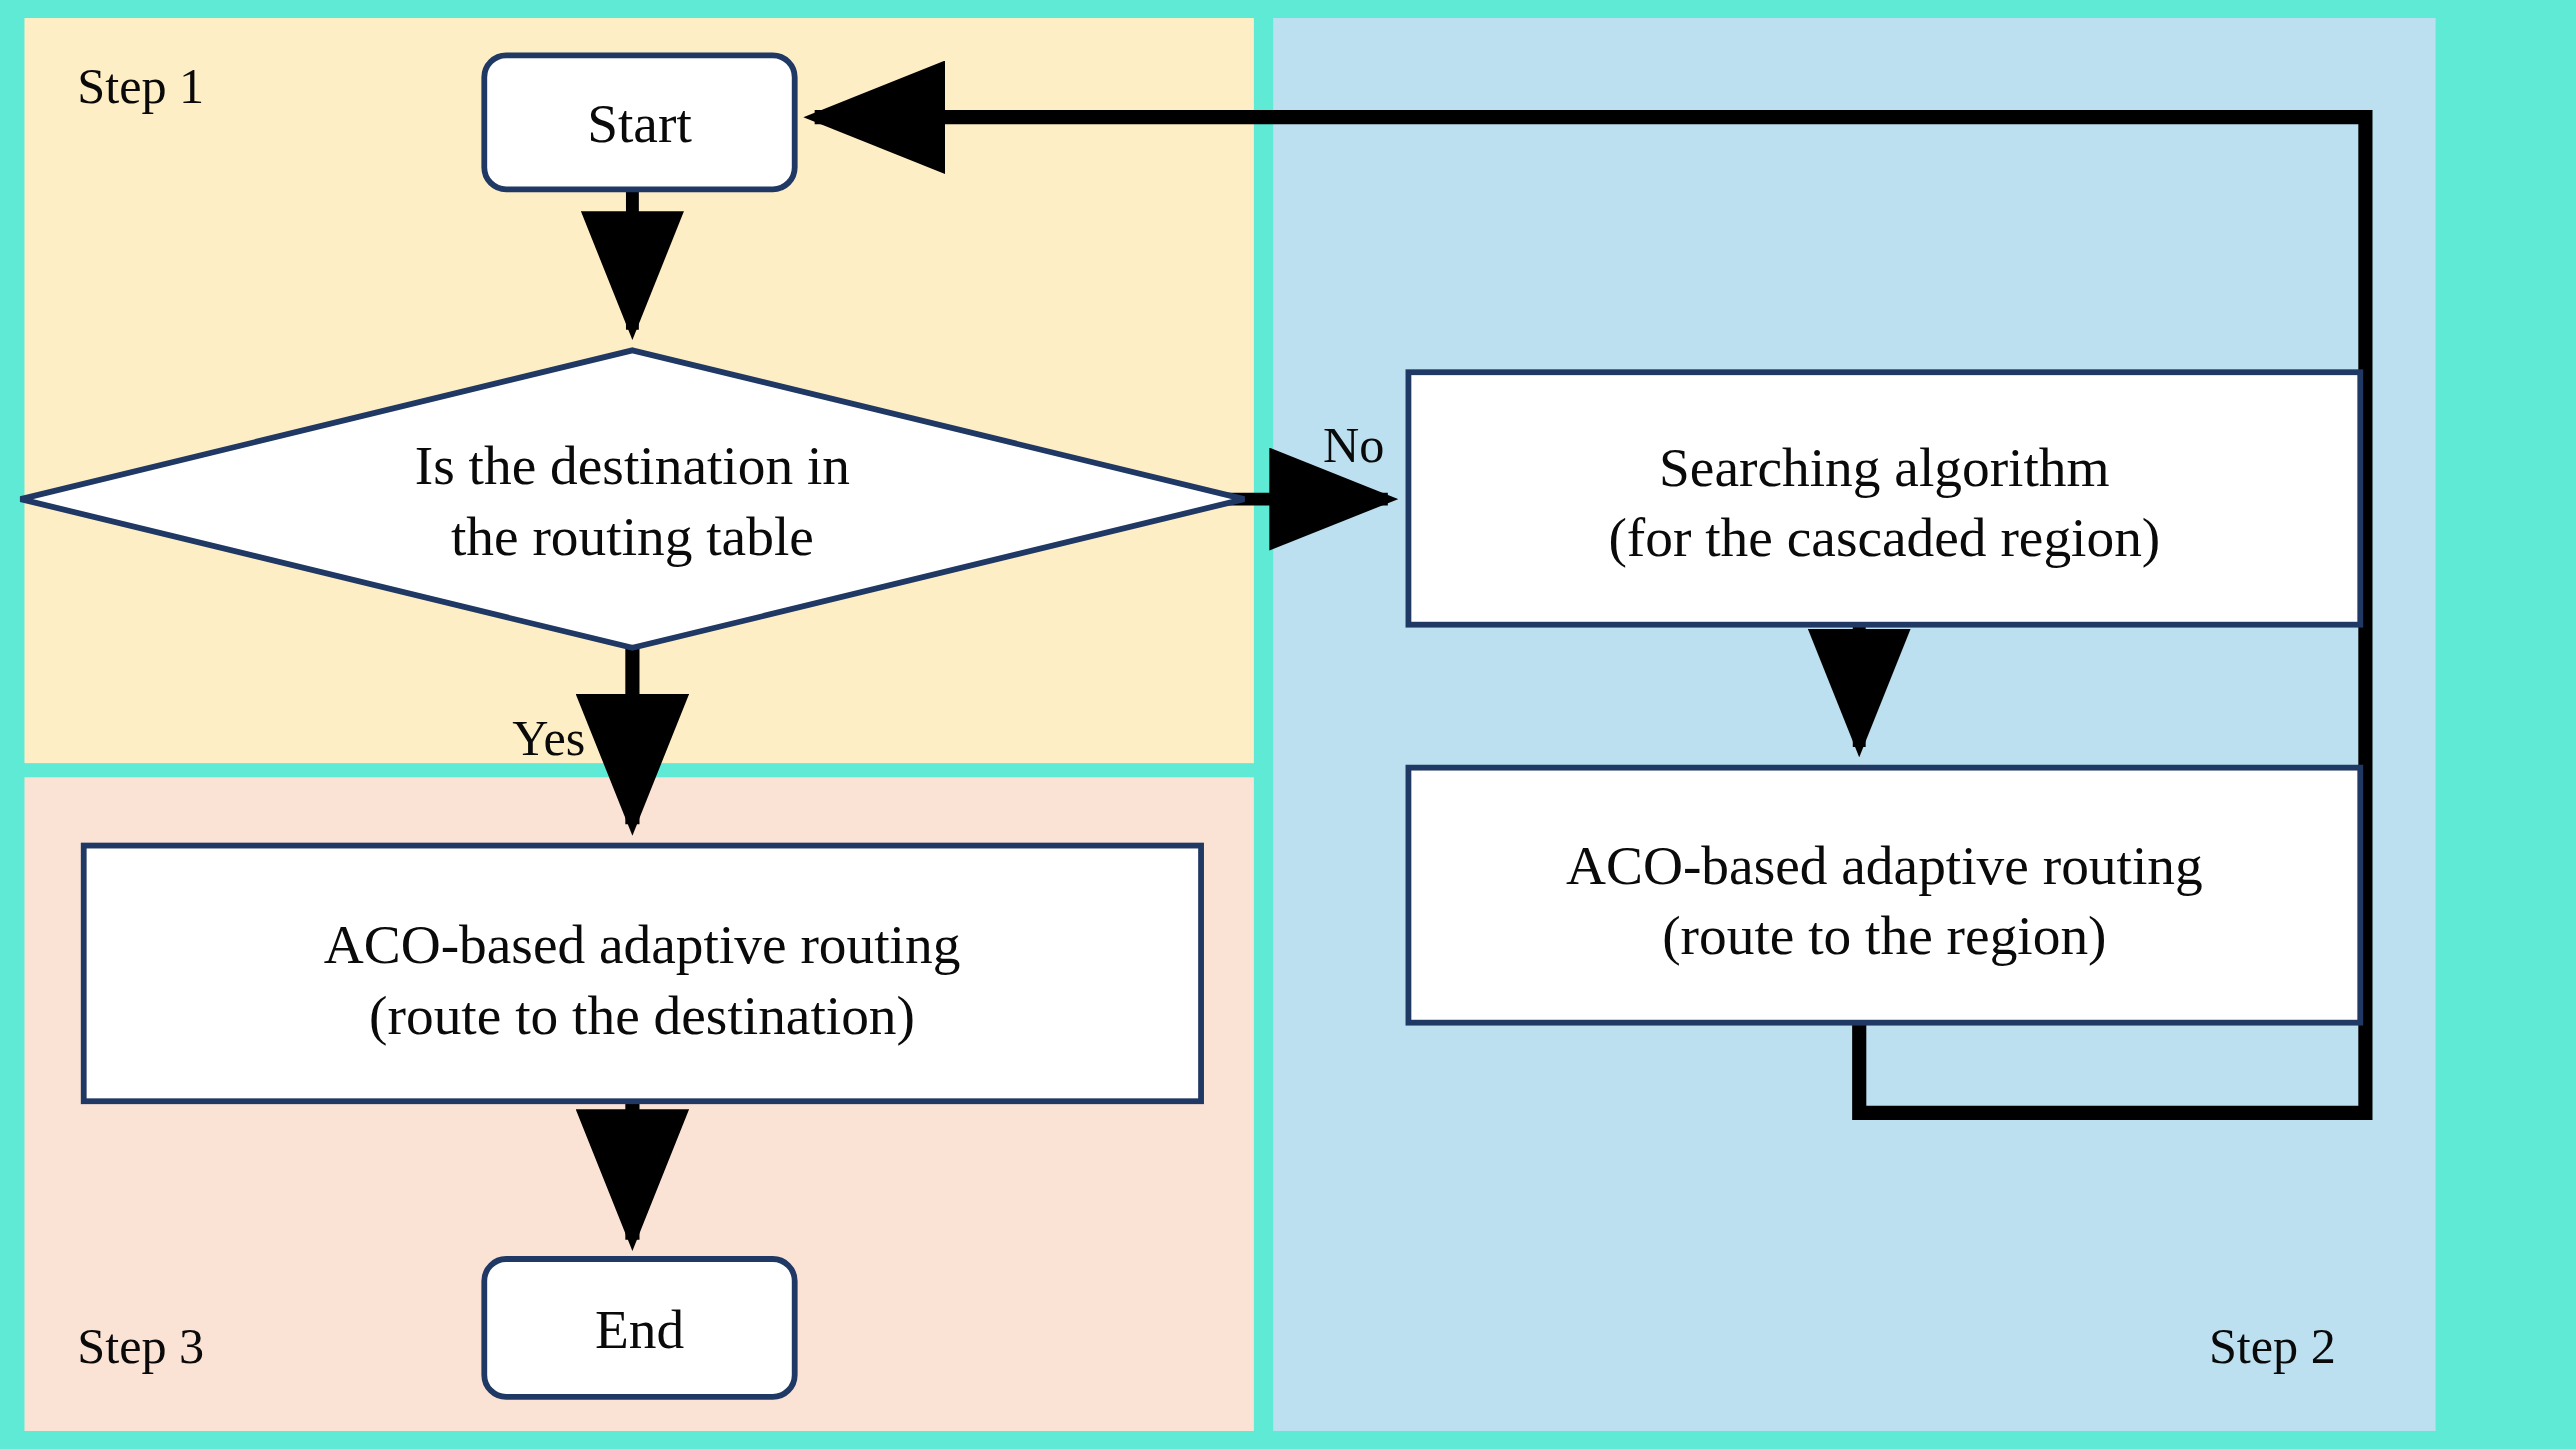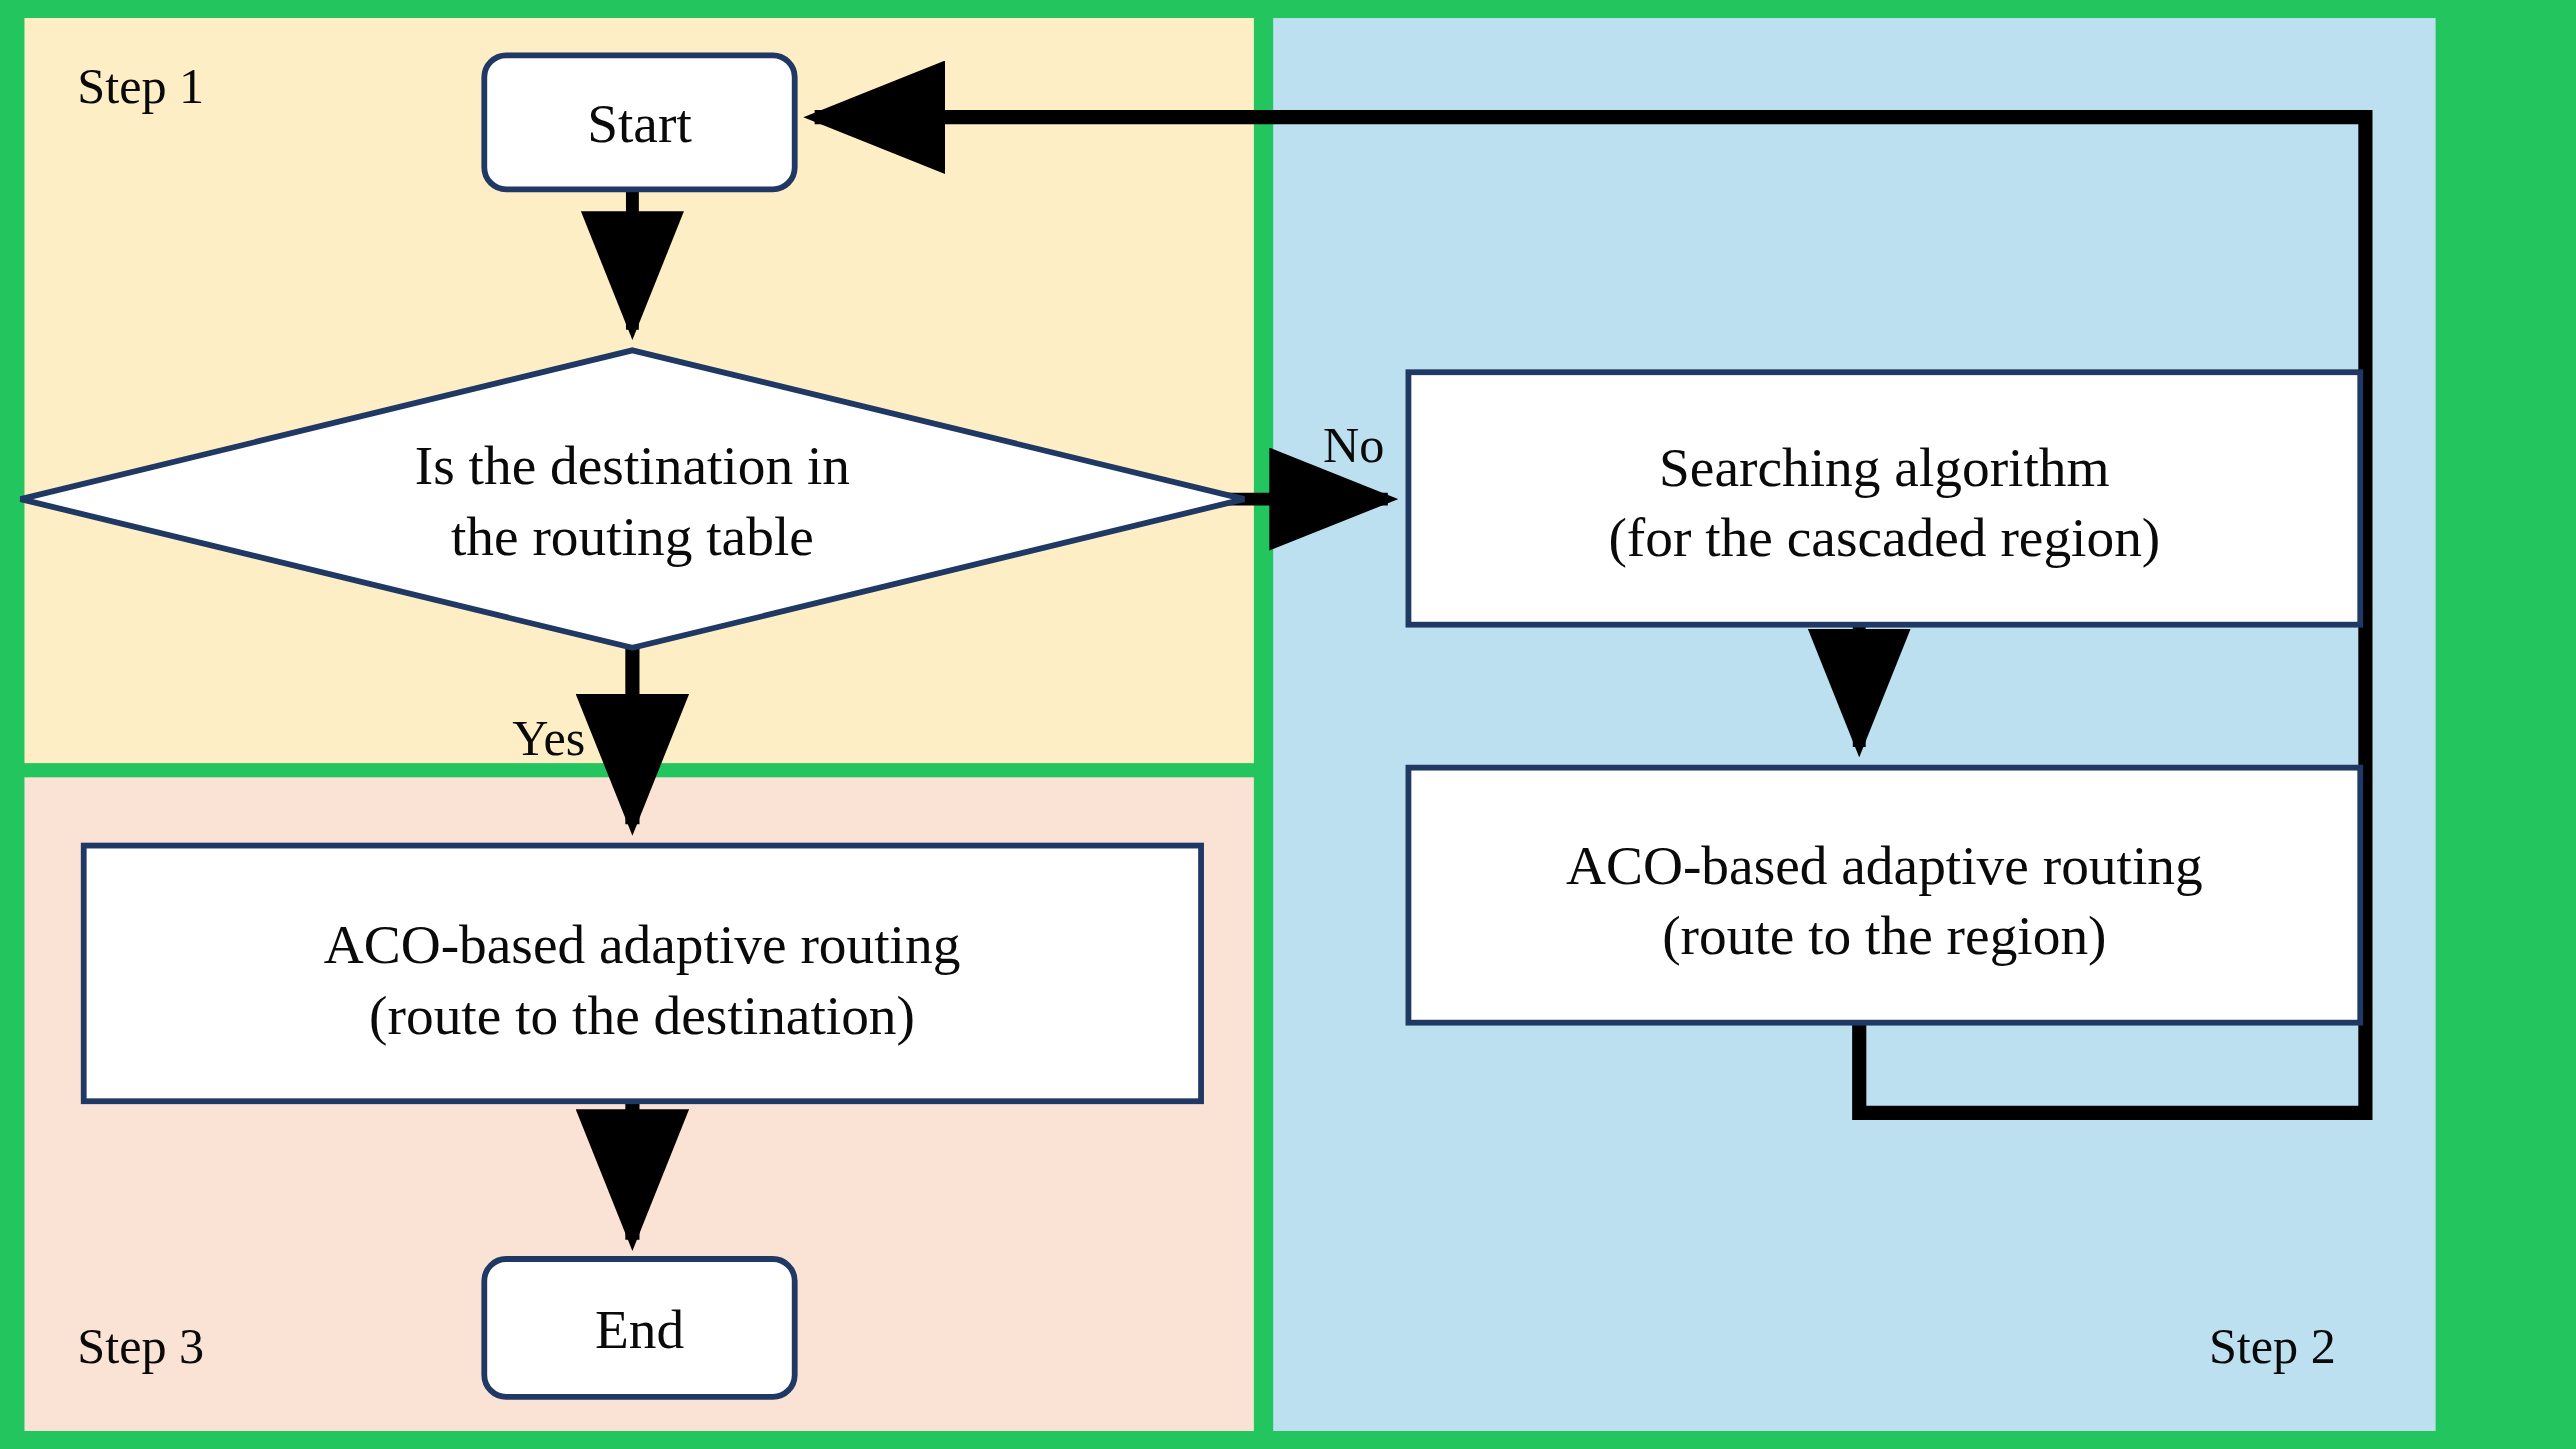--- a/index.html
+++ b/index.html
@@ -4,21 +4,21 @@
 <style>
   html, body {
     margin: 0;
     padding: 0;
     background: #ffffff;
   }
   #stage {
     position: relative;
     width: 2576px;
     height: 1449px;
-    background: #22c55e;
+    background: #5eead4;
     overflow: hidden;
     font-family: "Liberation Serif", "DejaVu Serif", serif;
   }
   #stage svg {
     display: block;
     width: 2576px;
     height: 1449px;
   }
   .region-label {
     font-family: "Liberation Serif", "DejaVu Serif", serif;

